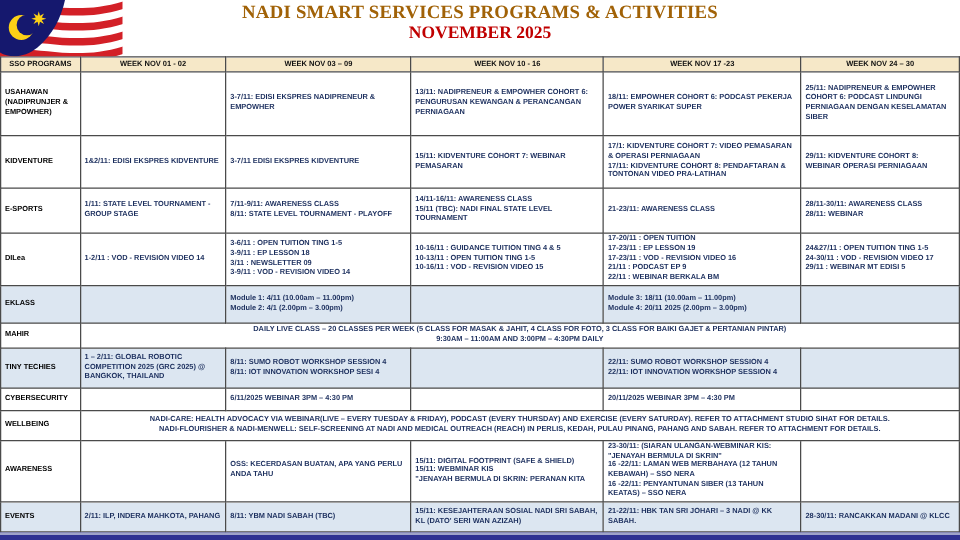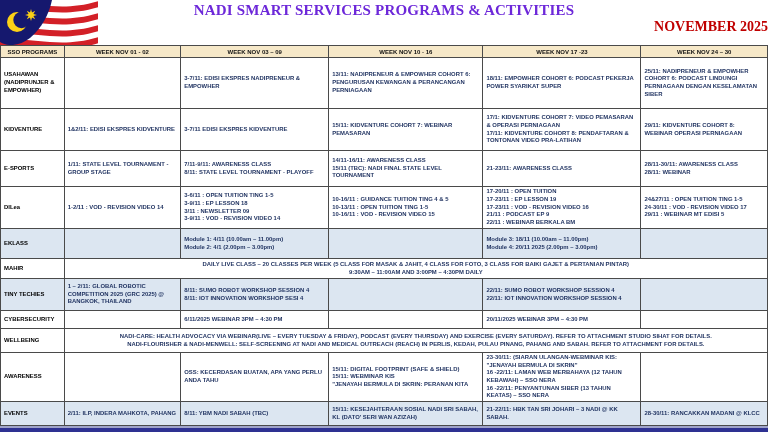--- a/index.html
+++ b/index.html
@@ -10,25 +10,25 @@
     -webkit-font-smoothing:antialiased;
   }
   .page { position:relative; width:768px; height:432px; overflow:hidden; display:flex; flex-direction:column; }
 
   
   .top { position:relative; height:45px; flex:0 0 45px; }
   .flag-wrap { position:absolute; left:0; top:0; width:98px; height:45px; overflow:hidden; }
   .titles { text-align:center; padding-top:2px; line-height:1.15; }
   .title {
     font-family:"Liberation Serif", serif; font-weight:bold;
-    color:#6d28d9; font-size:15px; letter-spacing:0.2px;
+    color:#a16207; font-size:15px; letter-spacing:0.2px;
   }
   .subtitle {
     font-family:"Liberation Serif", serif; font-weight:bold;
-    color:#c00000; font-size:14px;text-align:right;
+    color:#c00000; font-size:14px;
   }
 
   
   table.sched { width:768px; border-collapse:collapse; table-layout:fixed; flex:0 0 auto; }
   .sched th, .sched td { border:1px solid #4a4a4a; padding:1px 3px; overflow:hidden; }
   .sched th {
     background:#f6e8c8; font-size:6px; font-weight:bold; color:#111111;
     height:12px; text-align:center; white-space:nowrap;
   }
   .sched td { font-size:5.9px; font-weight:bold; color:#1c2f5e; vertical-align:middle; line-height:1.3; }

